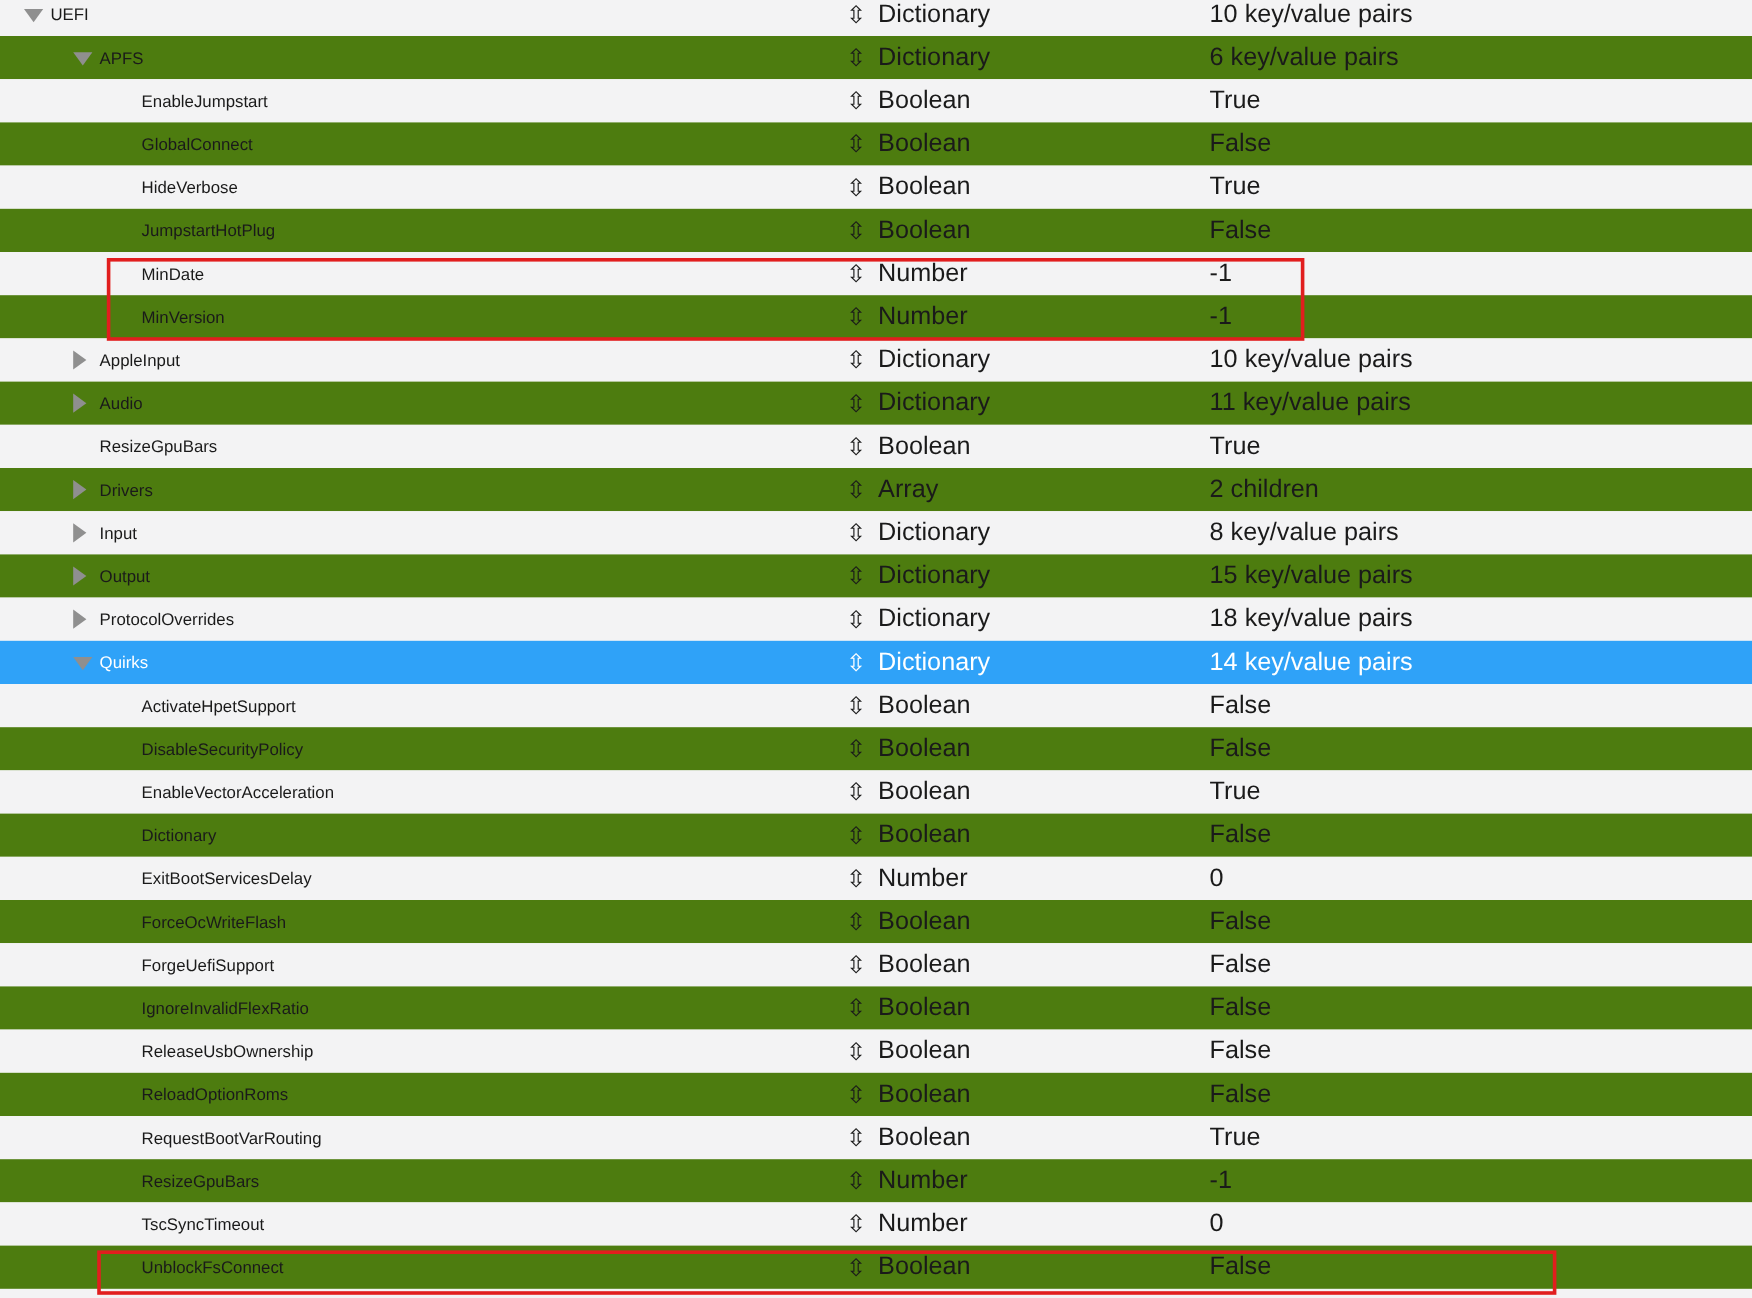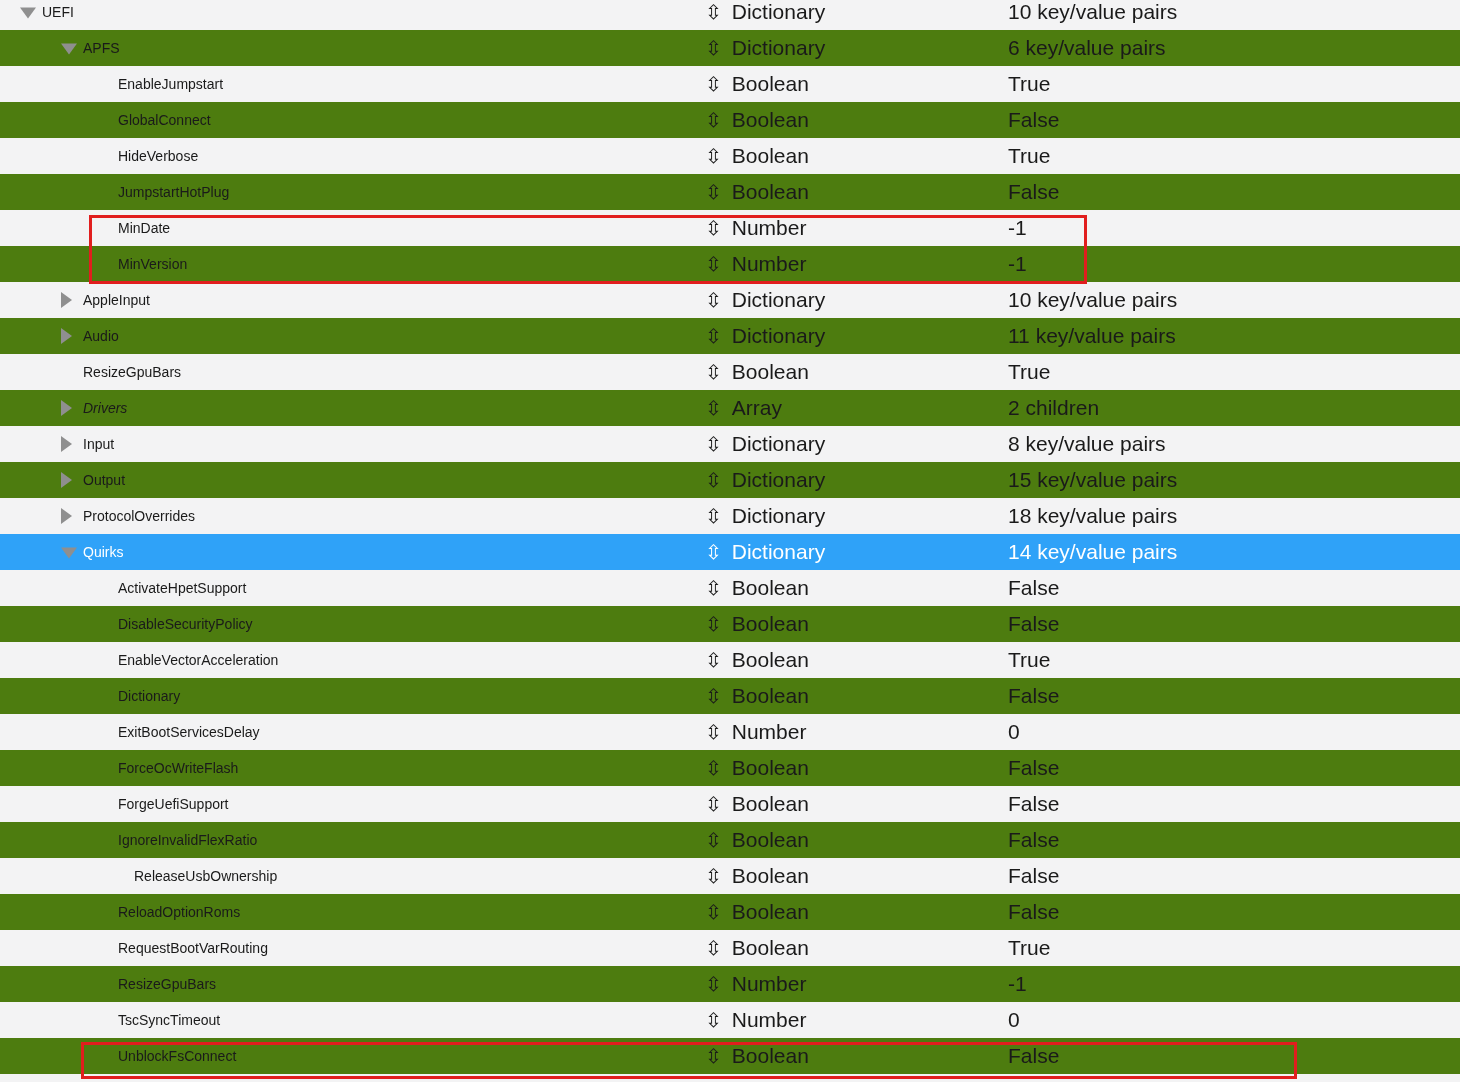--- a/index.html
+++ b/index.html
@@ -139,21 +139,21 @@
 
     <span class="key" style="left: 83px;">ResizeGpuBars</span>
     <span class="type">
       <span class="stepper-icon">⇳</span>
       <span class="type-label">Boolean</span>
     </span>
     <span class="value">True</span>
   </div>
     <div class="row">
     <span class="tri collapsed" style="left: 61px;"></span>
-    <span class="key" style="left: 83px; font-style: italic;">Drivers</span>
+    <span class="key" style="left: 83px;">Drivers</span>
     <span class="type">
       <span class="stepper-icon">⇳</span>
       <span class="type-label">Array</span>
     </span>
     <span class="value">2 children</span>
   </div>
     <div class="row stripe">
     <span class="tri collapsed" style="left: 61px;"></span>
     <span class="key" style="left: 83px;">Input</span>
     <span class="type">
@@ -256,21 +256,21 @@
 
     <span class="key" style="left: 118px; text-align: center;">IgnoreInvalidFlexRatio</span>
     <span class="type">
       <span class="stepper-icon">⇳</span>
       <span class="type-label">Boolean</span>
     </span>
     <span class="value">False</span>
   </div>
     <div class="row stripe">
 
-    <span class="key" style="left: 134px; text-align: right;">ReleaseUsbOwnership</span>
+    <span class="key" style="left: 118px; text-align: right;">ReleaseUsbOwnership</span>
     <span class="type">
       <span class="stepper-icon">⇳</span>
       <span class="type-label">Boolean</span>
     </span>
     <span class="value">False</span>
   </div>
     <div class="row">
 
     <span class="key" style="left: 118px;">ReloadOptionRoms</span>
     <span class="type">

